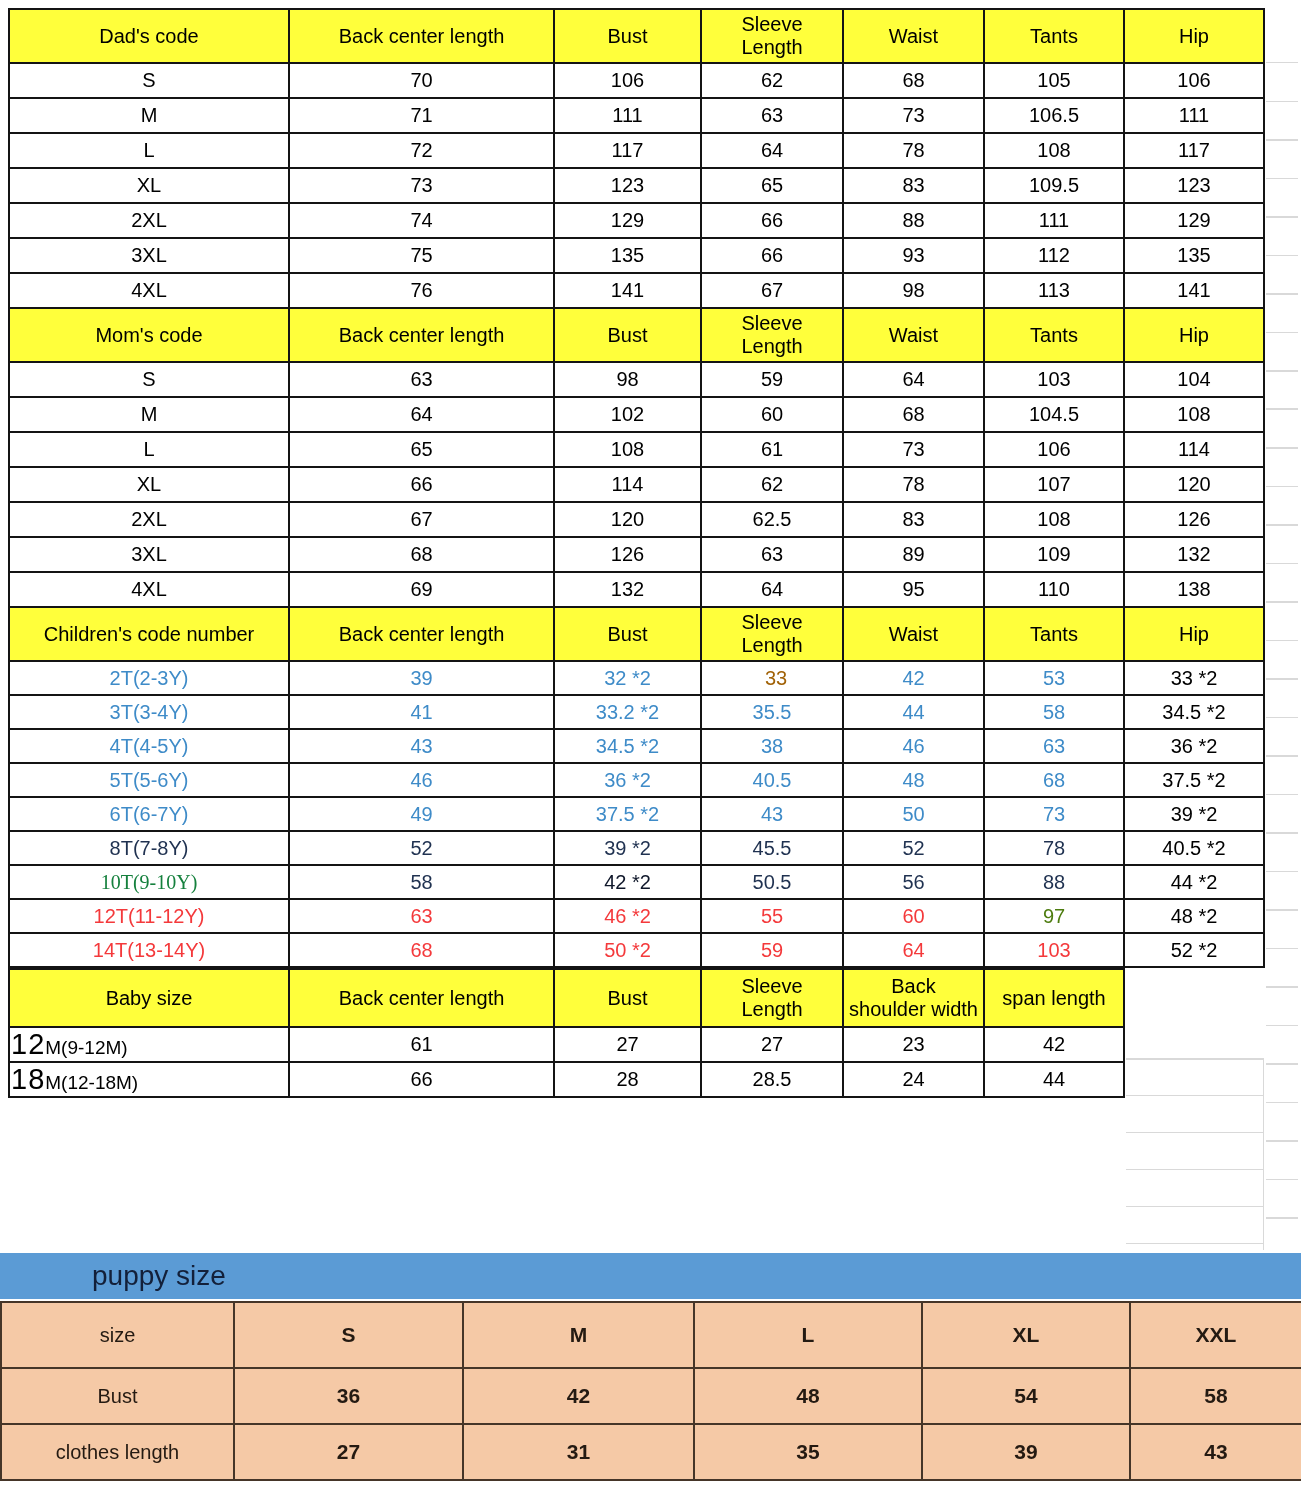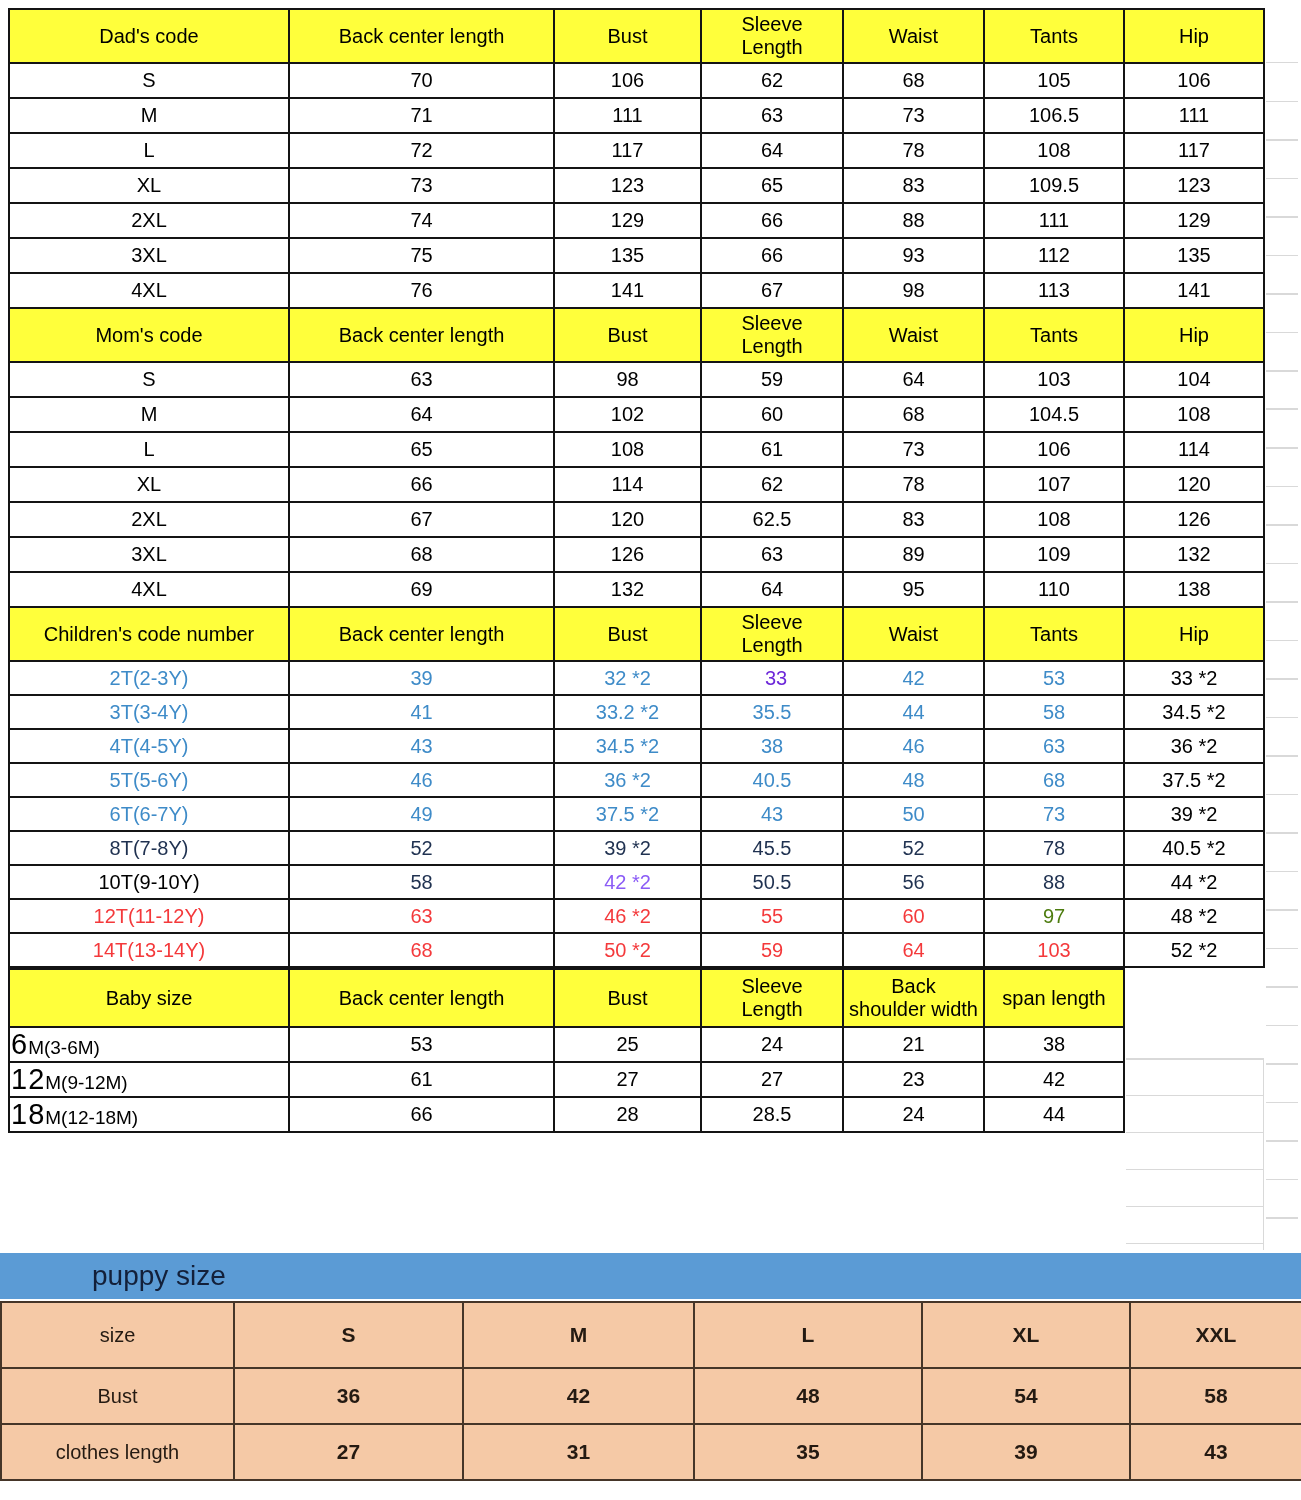--- a/index.html
+++ b/index.html
@@ -256,21 +256,21 @@
           <th>Waist</th>
           <th>Tants</th>
           <th>Hip</th>
         </tr>
     </thead>
     <tbody class="children-body">
         <tr>
         <td style="color: rgb(62, 139, 200);">2T(2-3Y)</td>
         <td style="color: rgb(62, 139, 200);">39</td>
         <td style="color: rgb(62, 139, 200);">32 *2</td>
-        <td style="color: #6d28d9; padding-left: 8px;">33</td>
+        <td style="color: #a16207; padding-left: 8px;">33</td>
         <td style="color: rgb(62, 139, 200);">42</td>
         <td style="color: rgb(62, 139, 200);">53</td>
         <td>33 *2</td>
       </tr>
         <tr>
         <td style="color: rgb(62, 139, 200);">3T(3-4Y)</td>
         <td style="color: rgb(62, 139, 200);">41</td>
         <td style="color: rgb(62, 139, 200);">33.2 *2</td>
         <td style="color: rgb(62, 139, 200);">35.5</td>
         <td style="color: rgb(62, 139, 200);">44</td>
@@ -307,23 +307,23 @@
         <tr>
         <td style="color: rgb(31, 49, 80);">8T(7-8Y)</td>
         <td style="color: rgb(31, 49, 80);">52</td>
         <td style="color: rgb(31, 49, 80);">39 *2</td>
         <td style="color: rgb(31, 49, 80);">45.5</td>
         <td style="color: rgb(31, 49, 80);">52</td>
         <td style="color: rgb(31, 49, 80);">78</td>
         <td>40.5 *2</td>
       </tr>
         <tr>
-        <td style="color: #000000;">10T(9-10Y)</td>
+        <td style="color: #15803d; font-family: Liberation Serif, serif;">10T(9-10Y)</td>
         <td style="color: rgb(31, 49, 80);">58</td>
-        <td style="color: #8b5cf6;">42 *2</td>
+        <td style="color: #0f172a;">42 *2</td>
         <td style="color: rgb(31, 49, 80);">50.5</td>
         <td style="color: rgb(31, 49, 80);">56</td>
         <td style="color: rgb(31, 49, 80);">88</td>
         <td>44 *2</td>
       </tr>
         <tr>
         <td style="color: rgb(244, 57, 59);">12T(11-12Y)</td>
         <td style="color: rgb(244, 57, 59);">63</td>
         <td style="color: rgb(244, 57, 59);">46 *2</td>
         <td style="color: rgb(244, 57, 59);">55</td>
@@ -358,28 +358,20 @@
           <th>Back center length</th>
           <th>Bust</th>
           <th>Sleeve
 Length</th>
           <th>Back
 shoulder width</th>
           <th>span length</th>
         </tr>
     </thead>
     <tbody>
-        <tr>
-        <td class="blabel"><span class="big">6</span><span class="rest">M(3-6M)</span></td>
-        <td>53</td>
-        <td>25</td>
-        <td>24</td>
-        <td>21</td>
-        <td>38</td>
-      </tr>
         <tr>
         <td class="blabel"><span class="big">12</span><span class="rest">M(9-12M)</span></td>
         <td>61</td>
         <td>27</td>
         <td>27</td>
         <td>23</td>
         <td>42</td>
       </tr>
         <tr>
         <td class="blabel"><span class="big">18</span><span class="rest">M(12-18M)</span></td>

